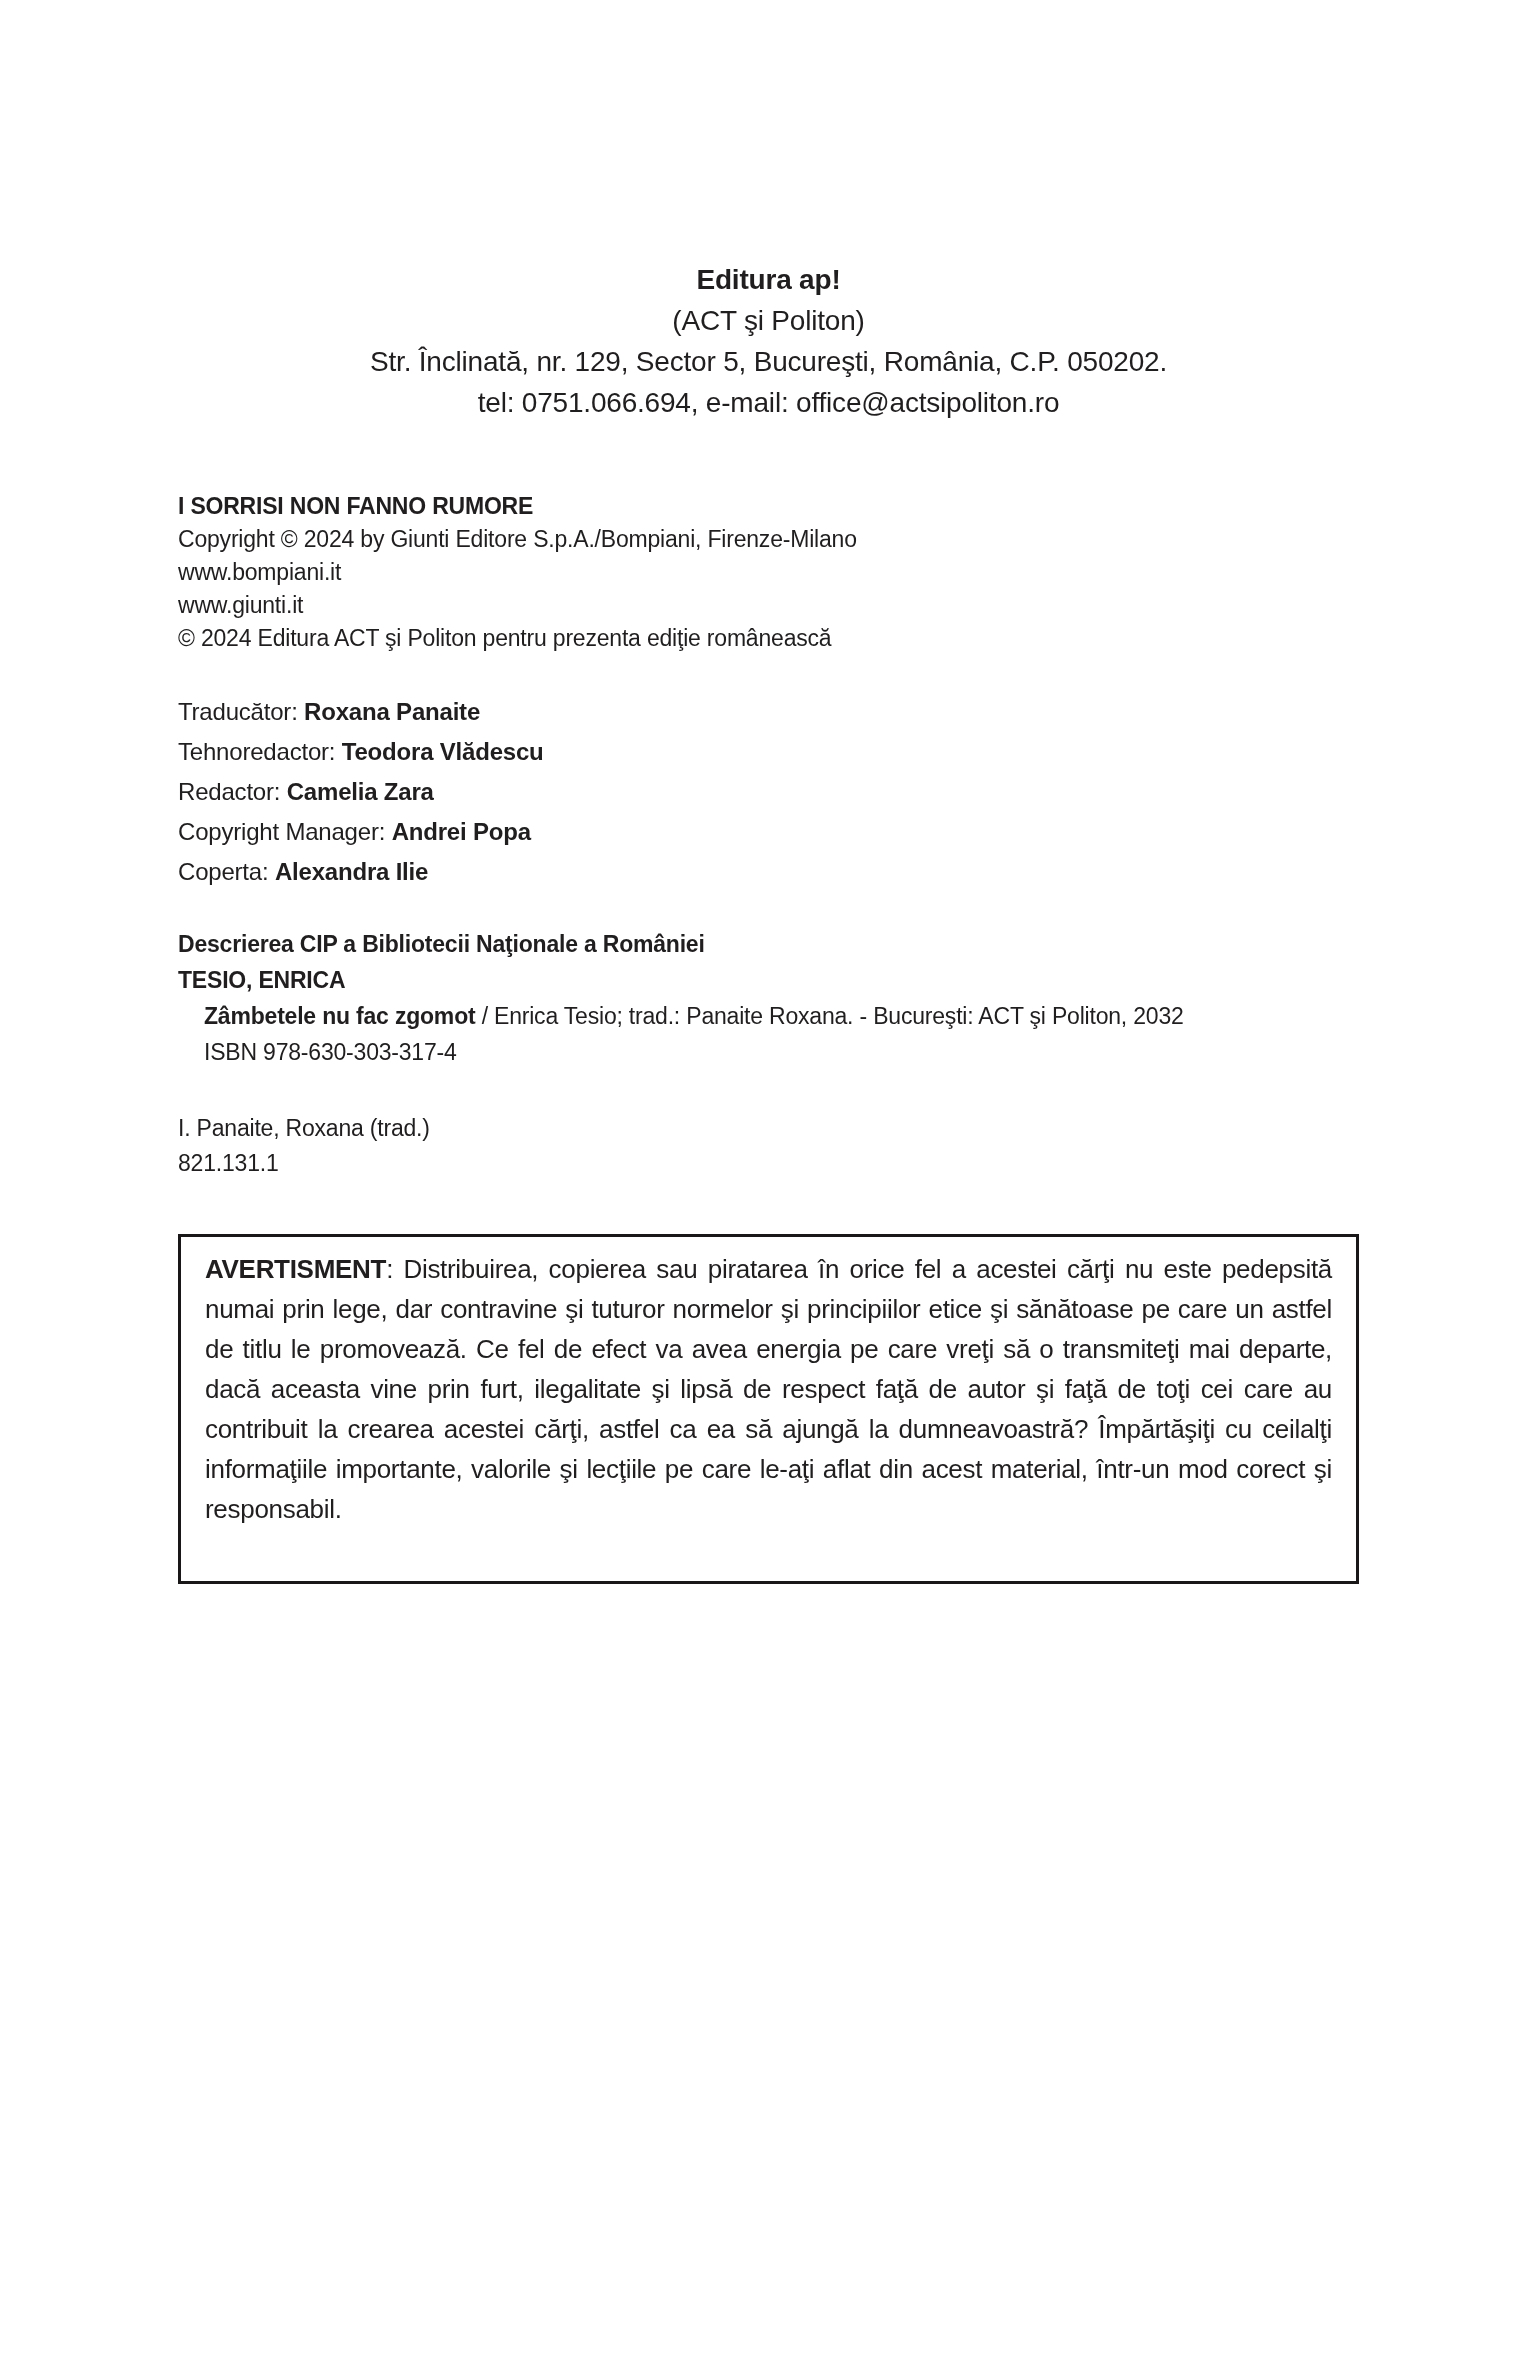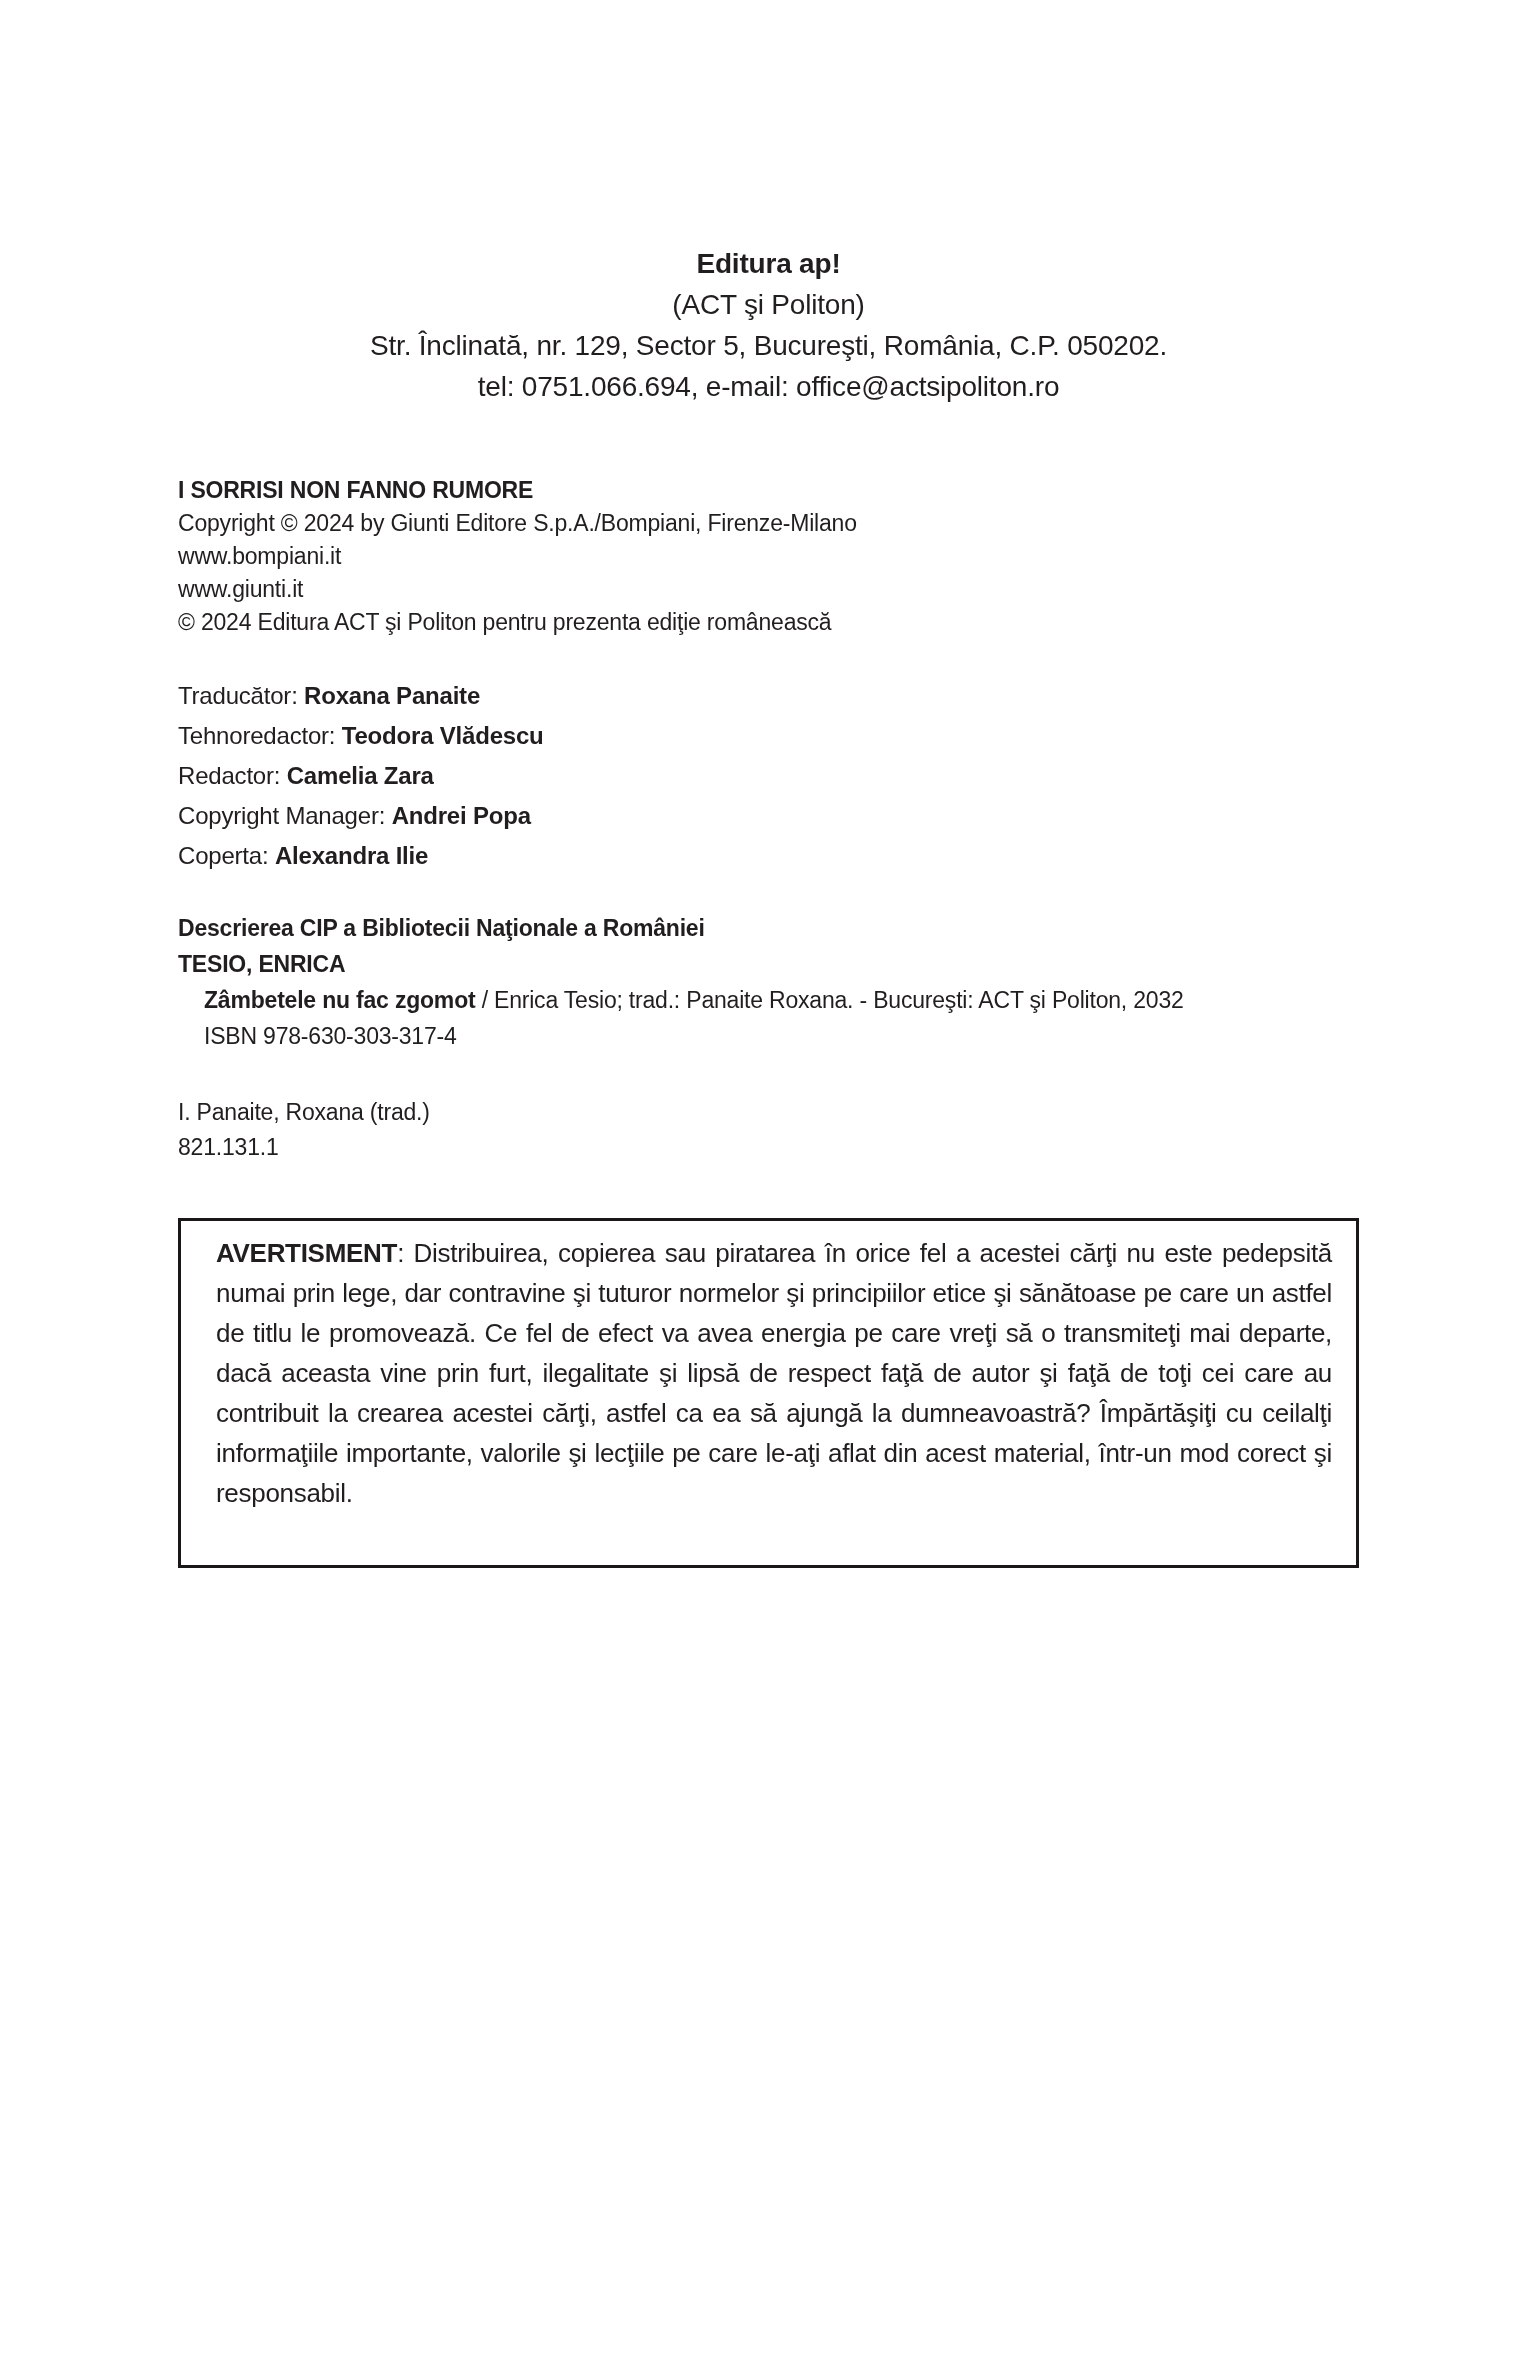--- a/index.html
+++ b/index.html
@@ -9,21 +9,21 @@
     height: 2362px;
     margin: 0 auto;
     background: #ffffff;
     color: #211e1f;
     font-family: "Liberation Sans", sans-serif;
     overflow: hidden;
   }
   .content {
     position: absolute;
     left: 178px;
-    top: 0;
+    top: 16px;
     width: 1181px;
   }
   b, strong { font-weight: 700; }
 
   .publisher-block {
     margin-top: 243px;
     text-align: center;
     font-size: 28px;
     line-height: 41px;
     letter-spacing: -0.2px;
@@ -59,21 +59,21 @@
     font-size: 23px;
     line-height: 35px;
     letter-spacing: -0.2px;
   }
 
   .warning-box {
     margin-top: 53px;
     box-sizing: border-box;
     min-height: 350px;
     border: 3px solid #1a1718;
-    padding: 12px 24px 12px 35px;
+    padding: 12px 24px 12px 24px;
     font-size: 26px;
     line-height: 40px;
     text-align: justify;
     letter-spacing: -0.3px;
   }
 </style>
 </head>
 <body>
 
 <div class="page">

